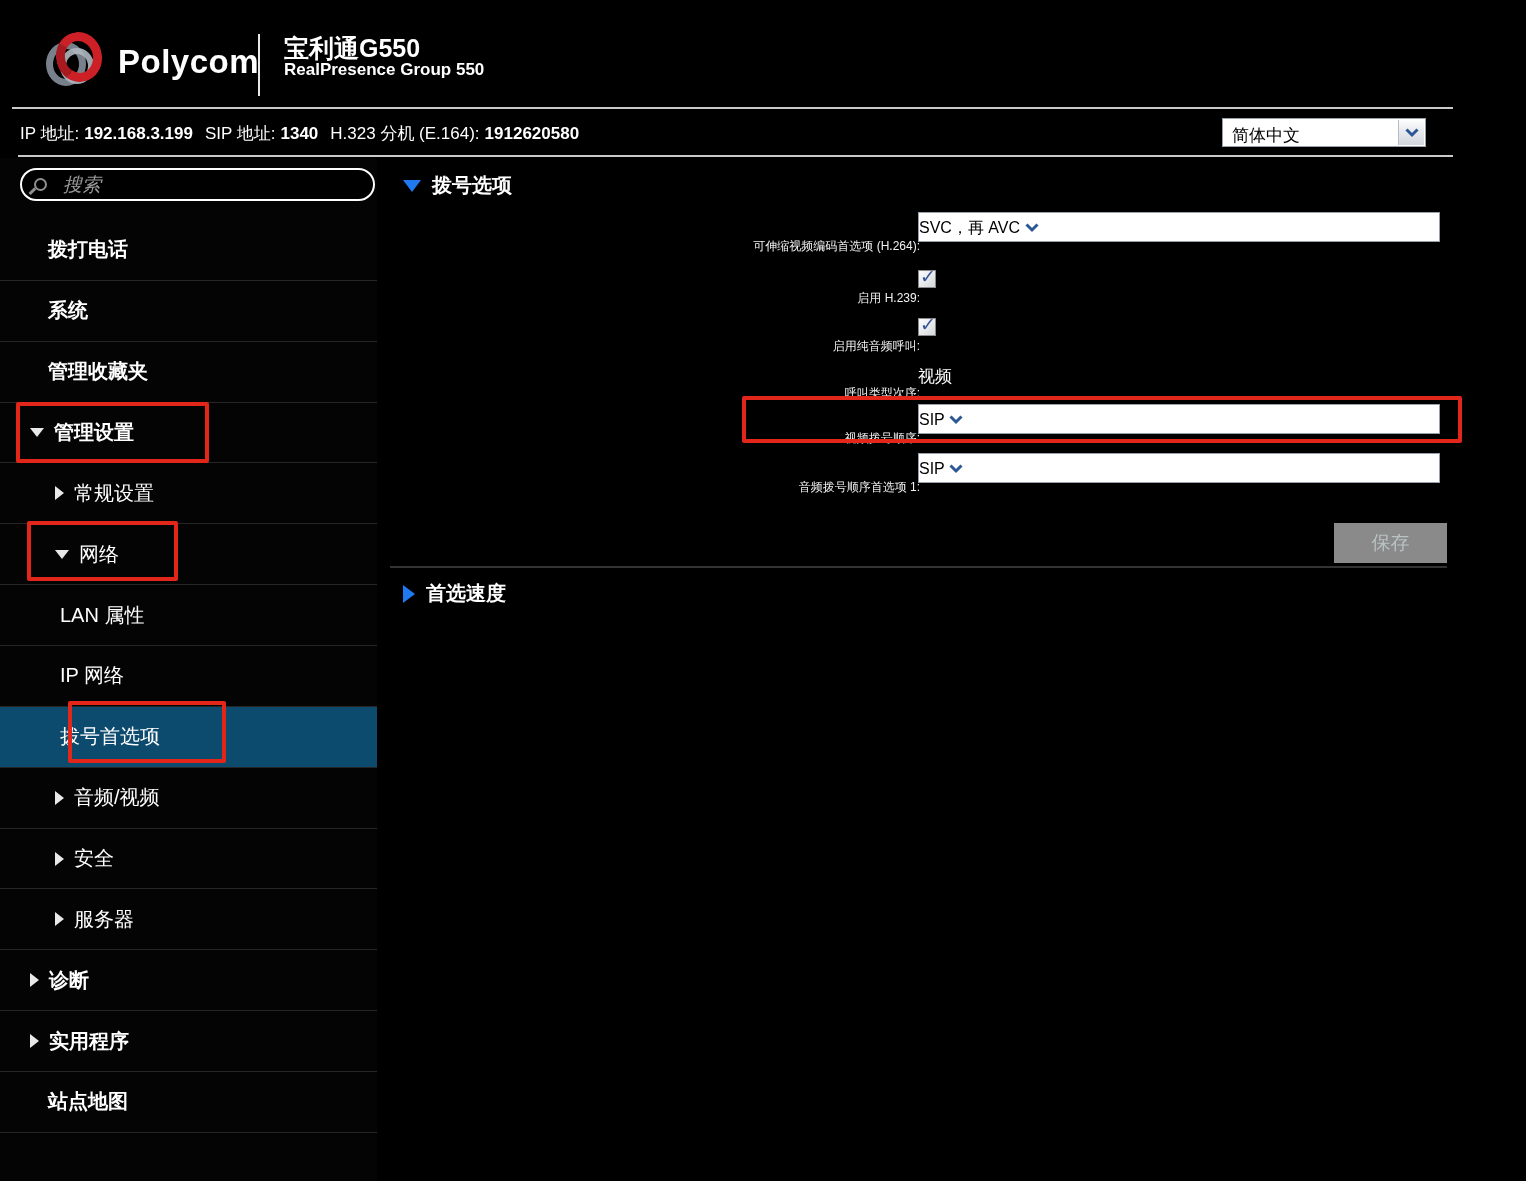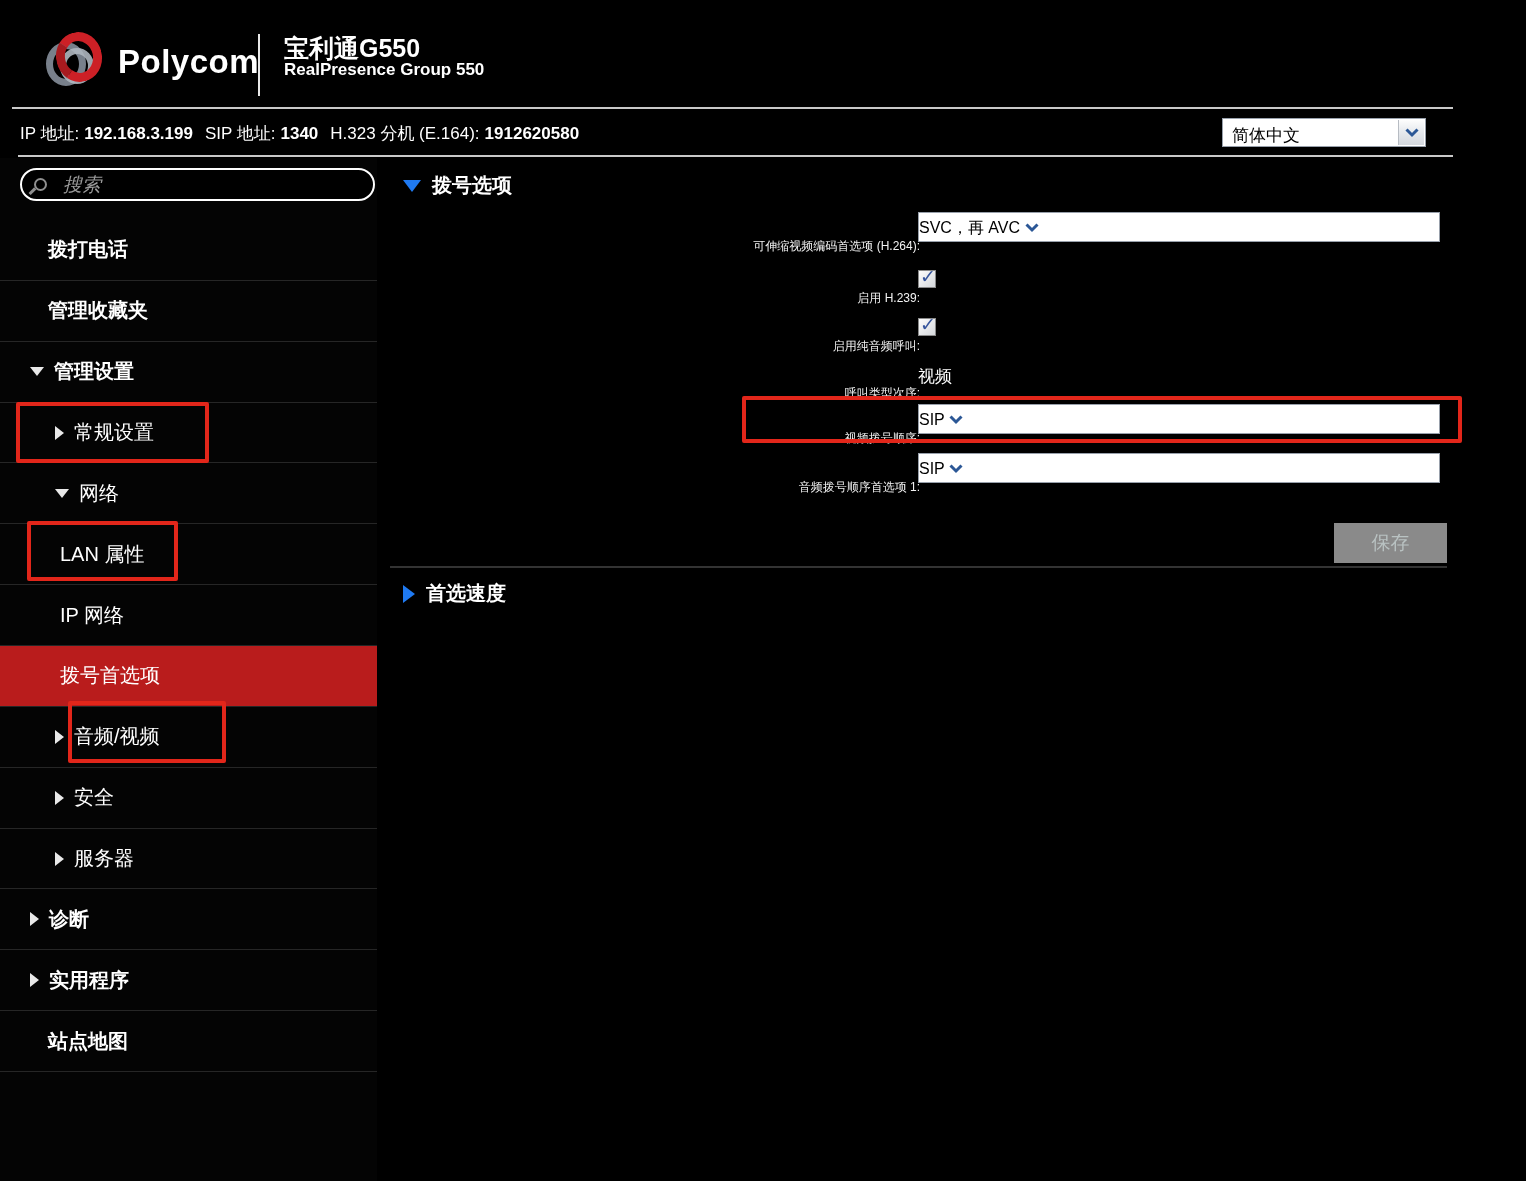--- a/index.html
+++ b/index.html
@@ -51,21 +51,21 @@
 
   .nav { position:absolute; left:0; top:62px; width:377px; }
   .nav-row { position:relative; width:377px; height:60.87px; display:flex; align-items:center;
              border-bottom:1px solid #262626; color:#fff; cursor:pointer; }
   .nav-row .label { font-size:20px; }
   .nav-row.bold .label { font-weight:bold; }
   .nav-row.lv1 { padding-left:48px; }
   .nav-row.lv1.has-arrow { padding-left:30px; }
   .nav-row.lv2 { padding-left:55px; }
   .nav-row.lv3 { padding-left:60px; }
-  .nav-row.selected { background:#b91c1c; }
+  .nav-row.selected { background:#0c4a6e; }
   .tri { display:inline-block; width:0; height:0; margin-right:10px; flex:0 0 auto; }
   .tri.down { border-left:7px solid transparent; border-right:7px solid transparent; border-top:9px solid #e9e9e9; }
   .tri.right { border-top:7px solid transparent; border-bottom:7px solid transparent; border-left:9px solid #e9e9e9; }
 
   
   .sec-head { position:absolute; display:flex; align-items:center; color:#fff; font-size:20px; font-weight:bold; }
   .btri { display:inline-block; width:0; height:0; margin-right:11px; }
   .btri.down { border-left:9px solid transparent; border-right:9px solid transparent; border-top:12px solid #1f7af2; }
   .btri.right { border-top:9px solid transparent; border-bottom:9px solid transparent; border-left:12px solid #1f7af2; }
 
@@ -135,20 +135,23 @@
   <div class="hline2"></div>
 
   <div class="sidebar">
     <div class="search-pill">
       <span class="mag"></span>
       <input class="search-input" type="text" placeholder="搜索" style="">
     </div>
     <div class="nav">
       <div class="nav-row lv1 bold">
         <span class="label">拨打电话</span>
+      </div>
+      <div class="nav-row lv1 bold">
+        <span class="label">系统</span>
       </div>
       <div class="nav-row lv1 bold">
         <span class="label">管理收藏夹</span>
       </div>
       <div class="nav-row lv1 bold has-arrow">
         <span class="tri down"></span>
         <span class="label">管理设置</span>
       </div>
       <div class="nav-row lv2">
         <span class="tri right"></span>

